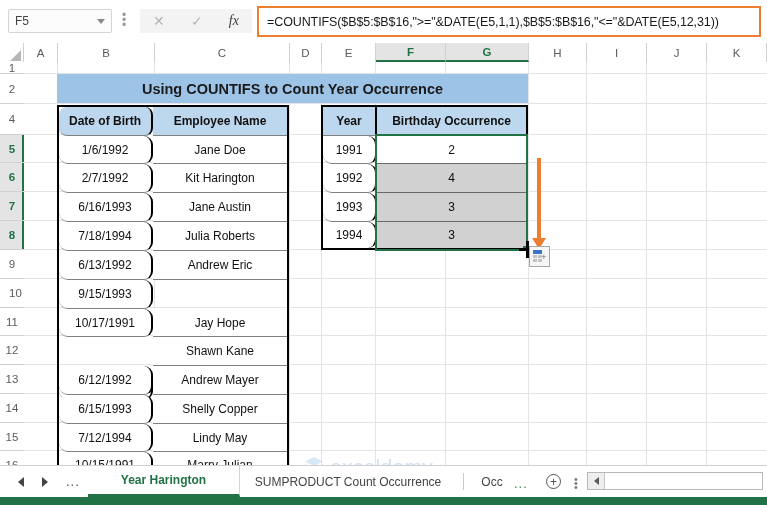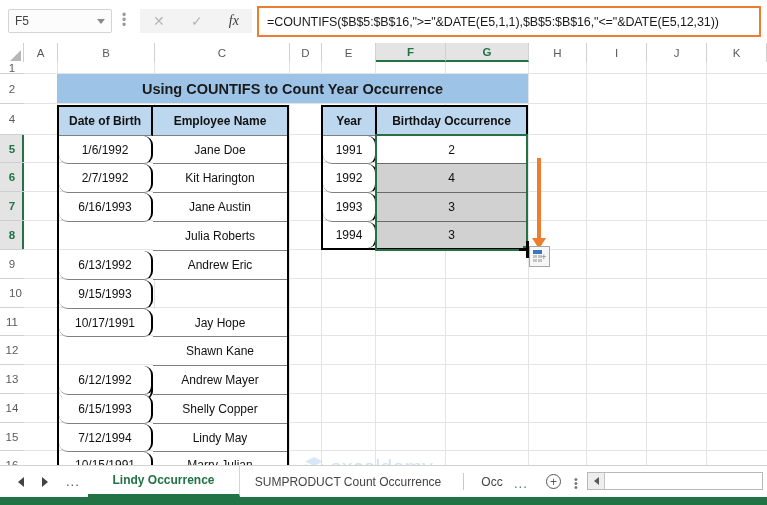--- a/index.html
+++ b/index.html
@@ -290,32 +290,33 @@
     <div class="gl-h" style="top:273px;"></div>
     <div class="gl-h" style="top:302px;"></div>
     <div class="gl-h" style="top:331px;"></div>
     <div class="gl-h" style="top:360px;"></div>
     <div class="gl-h" style="top:388px;"></div>
 
     <div class="banner" style="left:33px; top:12px; width:471px; height:29px;">Using COUNTIFS to Count Year Occurrence</div>
 
     <div class="tbl" style="left:33px; top:43px; width:232px; height:375px;">
 
-      <div class="cellbox hdr thick-r" style="left:0px;  top:0px;  width:94px;  height:29px;">Date of Birth</div>
+      <div class="cellbox hdr thick-r" style="left:0px;  top:0px;  width:94px;  height:29px;border-radius:8px;">Date of Birth</div>
       <div class="cellbox hdr nb" style="left:94px; top:0px;  width:134px; height:29px;">Employee Name</div>
 
       <div class="cellbox b thick-r" style="left:0px;  top:29px;  width:94px;  height:28px;">1/6/1992</div>
       <div class="cellbox nb" style="left:94px; top:29px;  width:134px; height:28px;">Jane Doe</div>
 
       <div class="cellbox b thick-r" style="left:0px;  top:57px;  width:94px;  height:29px;">2/7/1992</div>
       <div class="cellbox nb" style="left:94px; top:57px;  width:134px; height:29px;">Kit Harington</div>
 
       <div class="cellbox b thick-r" style="left:0px;  top:86px;  width:94px;  height:29px;">6/16/1993</div>
       <div class="cellbox nb" style="left:94px; top:86px;  width:134px; height:29px;">Jane Austin</div>
 
+      <div class="cellbox b thick-r" style="left:0px;  top:115px; width:94px;  height:29px;">7/18/1994</div>
       <div class="cellbox nb" style="left:94px; top:115px; width:134px; height:29px;">Julia Roberts</div>
 
       <div class="cellbox b thick-r" style="left:0px;  top:144px; width:94px;  height:29px;">6/13/1992</div>
       <div class="cellbox nb" style="left:94px; top:144px; width:134px; height:29px;">Andrew Eric</div>
 
       <div class="cellbox b thick-r" style="left:0px;  top:173px; width:94px;  height:29px;">9/15/1993</div>
 
       <div class="cellbox b thick-r" style="left:0px;  top:202px; width:94px;  height:28px;">10/17/1991</div>
       <div class="cellbox nb" style="left:94px; top:202px; width:134px; height:28px;">Jay Hope</div>
 
@@ -381,21 +382,21 @@
     </span>
     <span class="wm-text">exceldemy</span>
   </div>
 
   <div class="tabbar">
     <div class="navbtns">
       <span class="tri l"></span>
       <span class="tri r"></span>
       <span class="dots">...</span>
     </div>
-    <div class="tab active" style="left:88px; width:152px;">Lindy Occurrence</div>
+    <div class="tab active" style="left:88px; width:152px;">Year Harington</div>
     <div class="tab plain" style="left:240px; width:216px;">SUMPRODUCT Count Occurrence</div>
     <div class="tsep" style="left:463px;"></div>
     <div class="tab plain" style="left:470px; width:44px;">Occ</div>
     <div class="dots" style="position:absolute; left:514px; top:10px; font-size:13px; color:#3d8a4f; letter-spacing:1px;">...</div>
     <div class="plusbtn" style="left:546px; top:8px;">+</div>
     <div class="tabdots" style="left:573px; top:11px; width:6px;">
         <i>•</i>
         <i>•</i>
         <i>•</i>
       </div>

